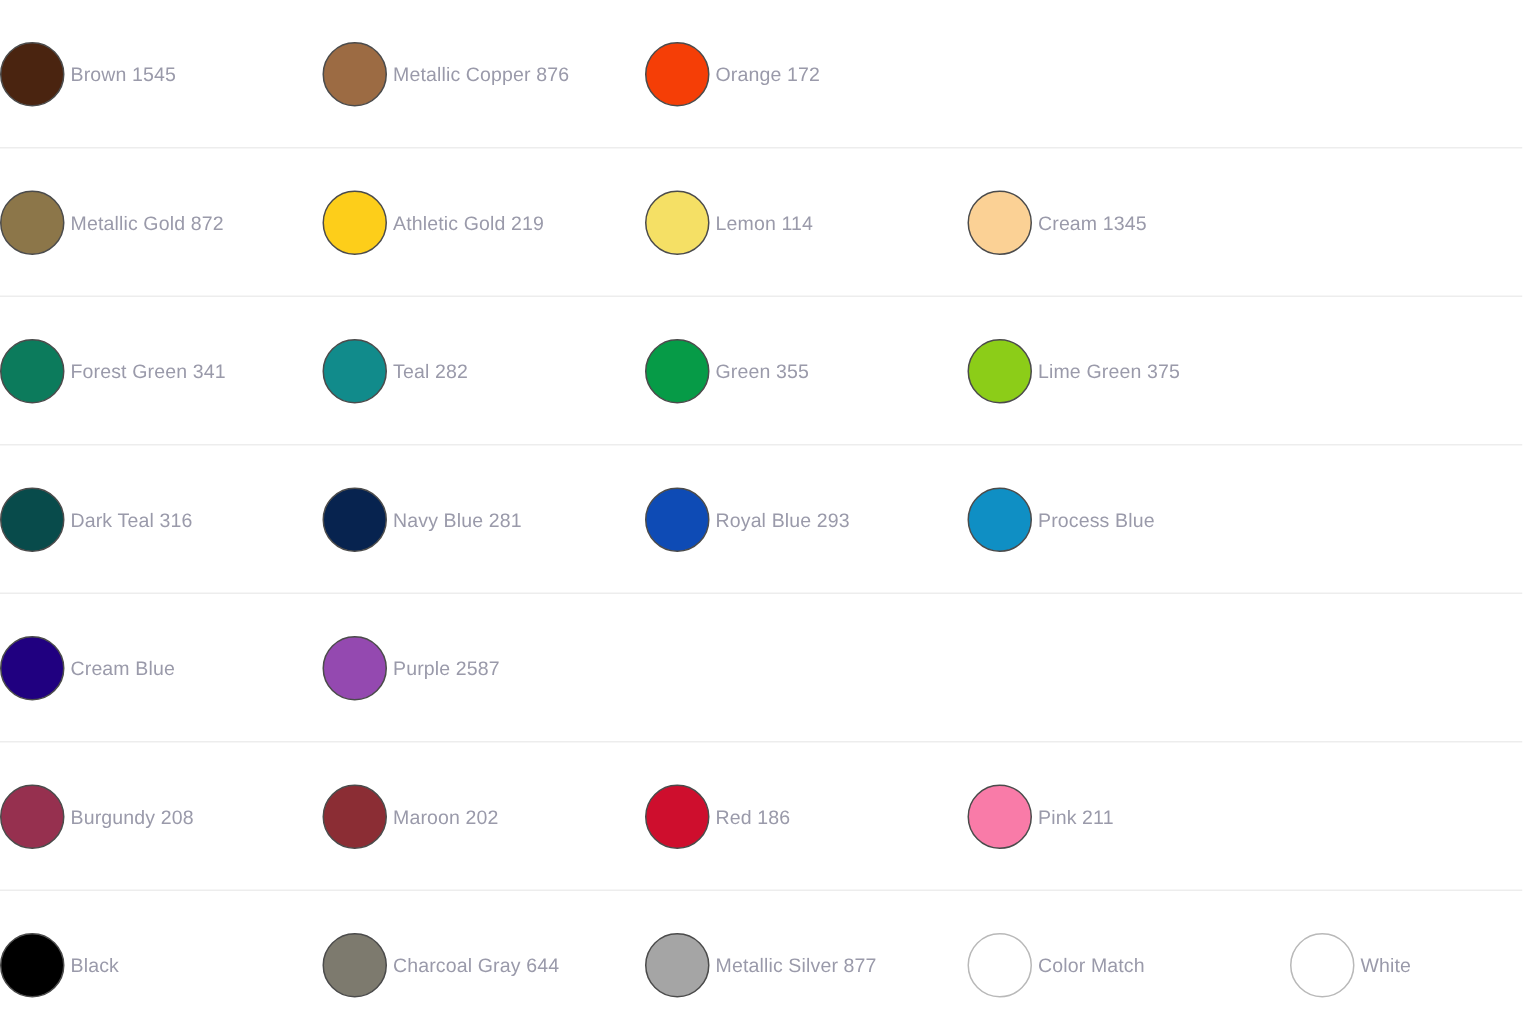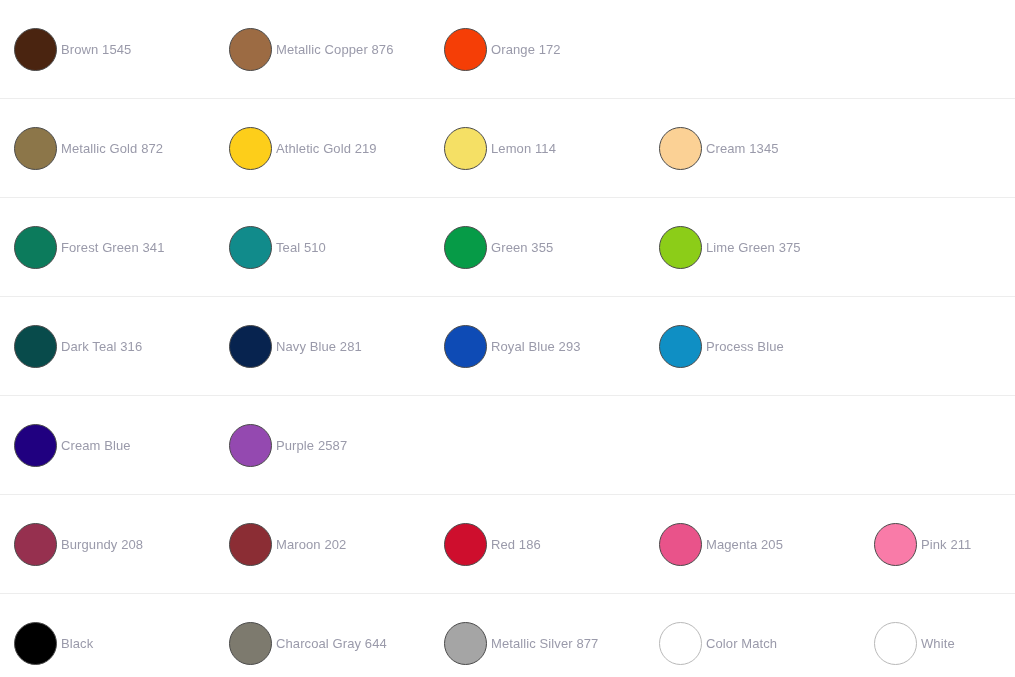--- a/index.html
+++ b/index.html
@@ -29,21 +29,21 @@
   }
   .swatch-row.last-row {
     border-bottom: 1px solid #ededed;
   }
   .swatch-cell {
     width: 215px;
     flex: 0 0 215px;
     display: flex;
     align-items: center;
     box-sizing: border-box;
-    padding-left: 14px;
+    padding-left: 0;
     height: 99px;
   }
   .swatch-cell.empty-cell {
     visibility: hidden;
   }
   .swatch-circle {
     width: 43px;
     height: 43px;
     flex: 0 0 43px;
     border-radius: 50%;
@@ -102,21 +102,21 @@
       </div>
       <div class="swatch-cell empty-cell"></div>
     </div>
     <div class="swatch-row">
       <div class="swatch-cell">
         <span class="swatch-circle" style="background-color: rgb(12, 123, 92);"></span>
         <span class="swatch-label">Forest Green 341</span>
       </div>
       <div class="swatch-cell">
         <span class="swatch-circle" style="background-color: rgb(17, 139, 139);"></span>
-        <span class="swatch-label">Teal 510</span>
+        <span class="swatch-label">Teal 282</span>
       </div>
       <div class="swatch-cell">
         <span class="swatch-circle" style="background-color: rgb(6, 155, 71);"></span>
         <span class="swatch-label">Green 355</span>
       </div>
       <div class="swatch-cell">
         <span class="swatch-circle" style="background-color: rgb(140, 205, 24);"></span>
         <span class="swatch-label">Lime Green 375</span>
       </div>
       <div class="swatch-cell empty-cell"></div>
@@ -160,24 +160,20 @@
       </div>
       <div class="swatch-cell">
         <span class="swatch-circle" style="background-color: rgb(139, 45, 52);"></span>
         <span class="swatch-label">Maroon 202</span>
       </div>
       <div class="swatch-cell">
         <span class="swatch-circle" style="background-color: rgb(206, 14, 45);"></span>
         <span class="swatch-label">Red 186</span>
       </div>
       <div class="swatch-cell">
-        <span class="swatch-circle" style="background-color: rgb(233, 83, 138);"></span>
-        <span class="swatch-label">Magenta 205</span>
-      </div>
-      <div class="swatch-cell">
         <span class="swatch-circle" style="background-color: rgb(249, 123, 168);"></span>
         <span class="swatch-label">Pink 211</span>
       </div>
     </div>
     <div class="swatch-row last-row">
       <div class="swatch-cell">
         <span class="swatch-circle" style="background-color: rgb(0, 0, 0);"></span>
         <span class="swatch-label">Black</span>
       </div>
       <div class="swatch-cell">

